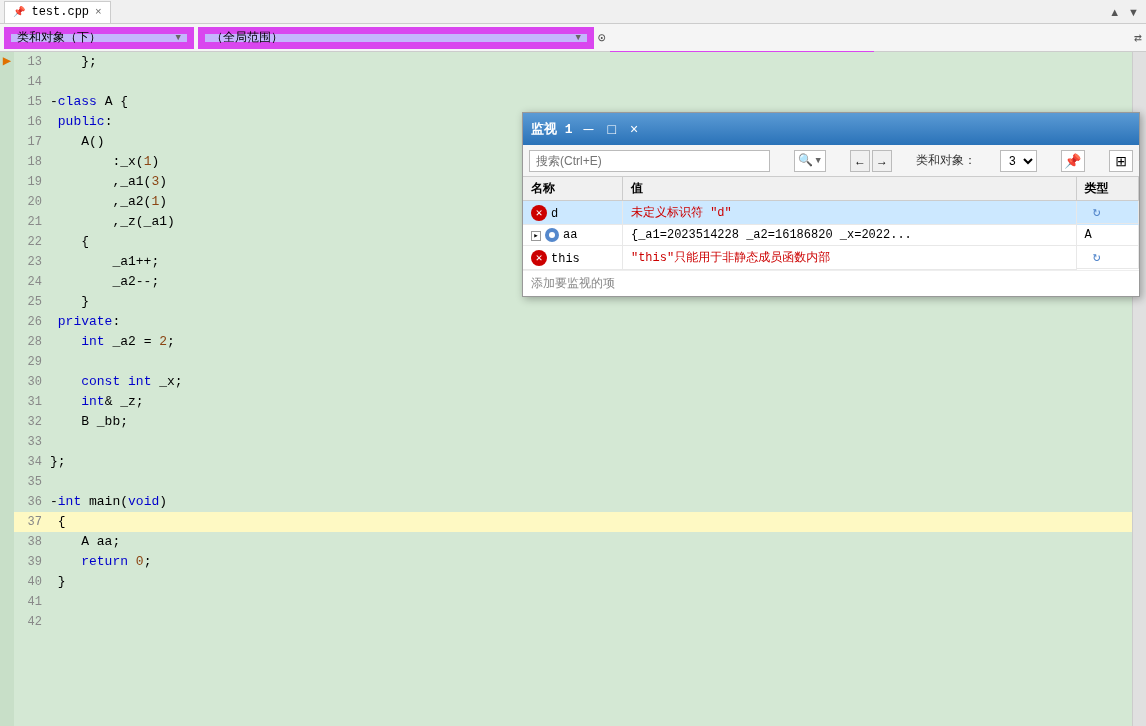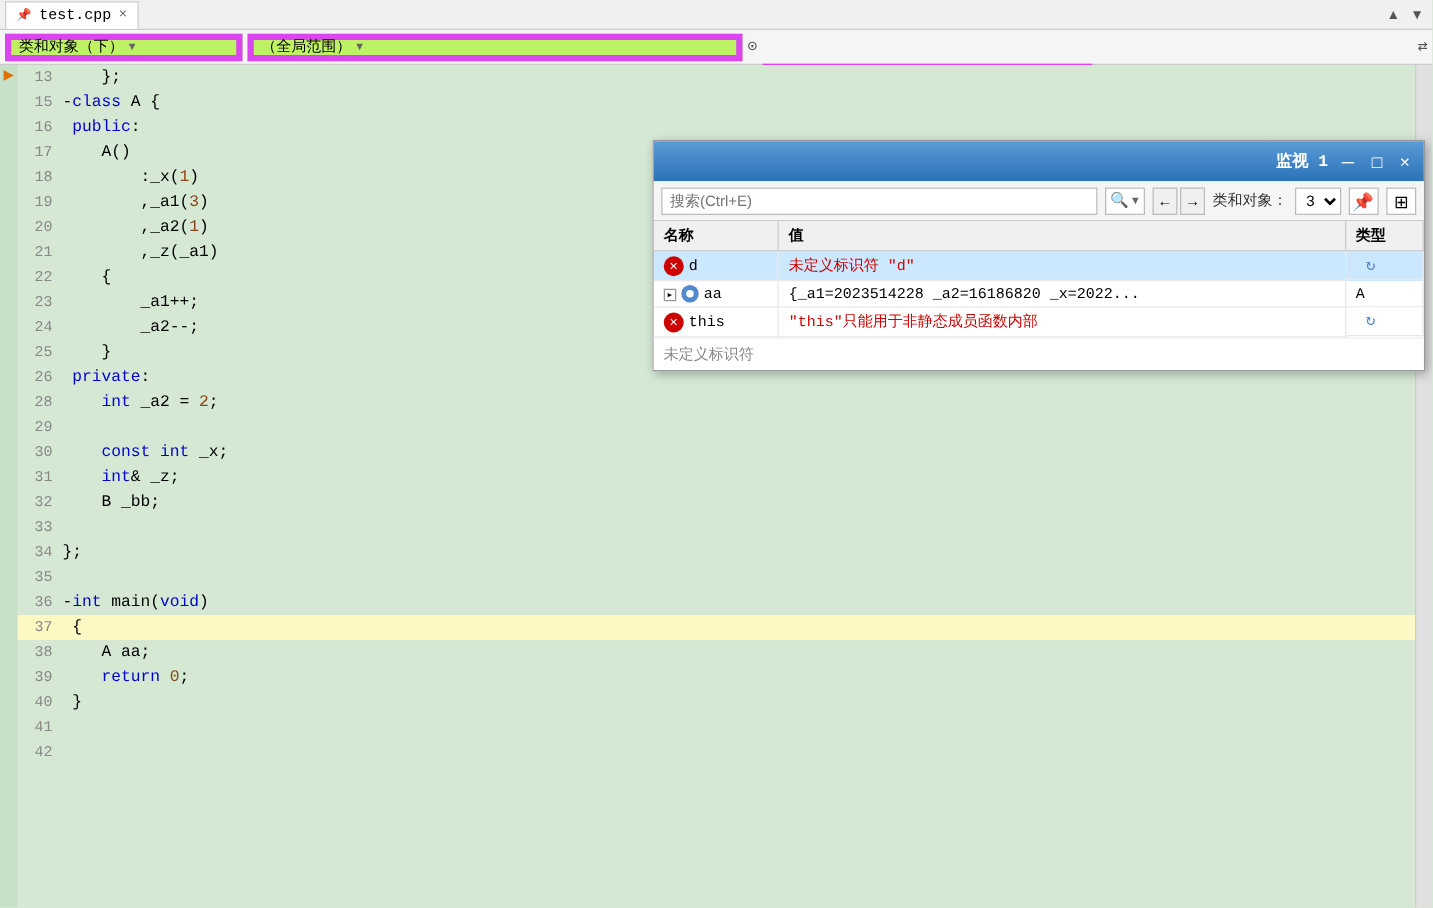--- a/index.html
+++ b/index.html
@@ -61,27 +61,28 @@
       align-items: center;
       background: #f5f5f5;
       border-bottom: 1px solid #ccc;
       height: 28px;
       padding: 0 4px;
       gap: 4px;
     }
     .toolbar-dropdown {
       display: flex;
       align-items: center;
-      background: #bef264;
-      border: 5px solid #d946ef;
+      background: #c4b5fd;
+      border: 7px solid #d946ef;
       padding: 2px 6px;
       font-size: 12px;
       height: 22px;
       cursor: pointer;
       gap: 4px;
+      justify-content: space-between;
     }
     .toolbar-dropdown-wide { width: 190px; }
     .toolbar-dropdown-mid { width: 396px; }
     .toolbar-dropdown-right { width: 264px; margin-top: 48px; }
     .chevron { font-size: 9px; color: #666; }
     .toolbar-icon { font-size: 13px; color: #555; }
     .toolbar-settings { margin-left: auto; }
 
     
     .editor-area {
@@ -170,40 +171,39 @@
     .watch-title-bar {
       display: flex;
       align-items: center;
       background: linear-gradient(180deg, #5b9bd5 0%, #2a72b8 100%);
       padding: 16px 8px;
       height: 22px;
       color: #fff;
       font-size: 13px;
       font-weight: bold;
       gap: 8px;
-      justify-content: flex-end;
     }
     .watch-title-btn {
       background: none;
       border: none;
       color: #fff;
       cursor: pointer;
       font-size: 14px;
       padding: 0 3px;
       line-height: 1;
     }
 
     .watch-search-bar {
       display: flex;
       align-items: center;
       background: #f5f5f5;
       border-bottom: 1px solid #ccc;
       padding: 4px 6px;
       height: 32px;
-      gap: 6px;
+      gap: 24px;
     }
     .watch-search-input {
       flex: 1;
       border: 1px solid #bbb;
       padding: 2px 6px;
       font-size: 12px;
       height: 22px;
       background: #fff;
     }
     .watch-search-btn {
@@ -364,20 +364,24 @@
 <div class="editor-area">
 
   <div class="left-indicator">
     <span class="arrow-indicator">▶</span>
   </div>
 
   <div class="code-content" id="code-content">
   <div class="code-line">
         <span class="line-num">13</span>
         <span class="line-content">    };</span>
+      </div>
+      <div class="code-line">
+        <span class="line-num">14</span>
+        <span class="line-content"></span>
       </div>
       <div class="code-line">
         <span class="line-num">15</span>
         <span class="line-content">-<span class="kw">class</span> A {</span>
       </div>
       <div class="code-line">
         <span class="line-num">16</span>
         <span class="line-content"> <span class="kw">public</span>:</span>
       </div>
       <div class="code-line">
@@ -545,15 +549,15 @@
             <td><span class="error-icon">✕</span><span>this</span></td>
             <td style="color: rgb(204, 0, 0);">"this"只能用于非静态成员函数内部</td>
             <td style="display: flex; align-items: center; gap: 4px;">
               <span></span>
               <span class="refresh-icon" style="color: rgb(85, 136, 204); cursor: pointer;">↻</span>
             </td>
           </tr>
         </tbody>
     </table>
 
-    <div class="watch-add-hint">未定义标识符</div>
+    <div class="watch-add-hint">添加要监视的项</div>
   </div>
 </div>
 
 </body></html>

